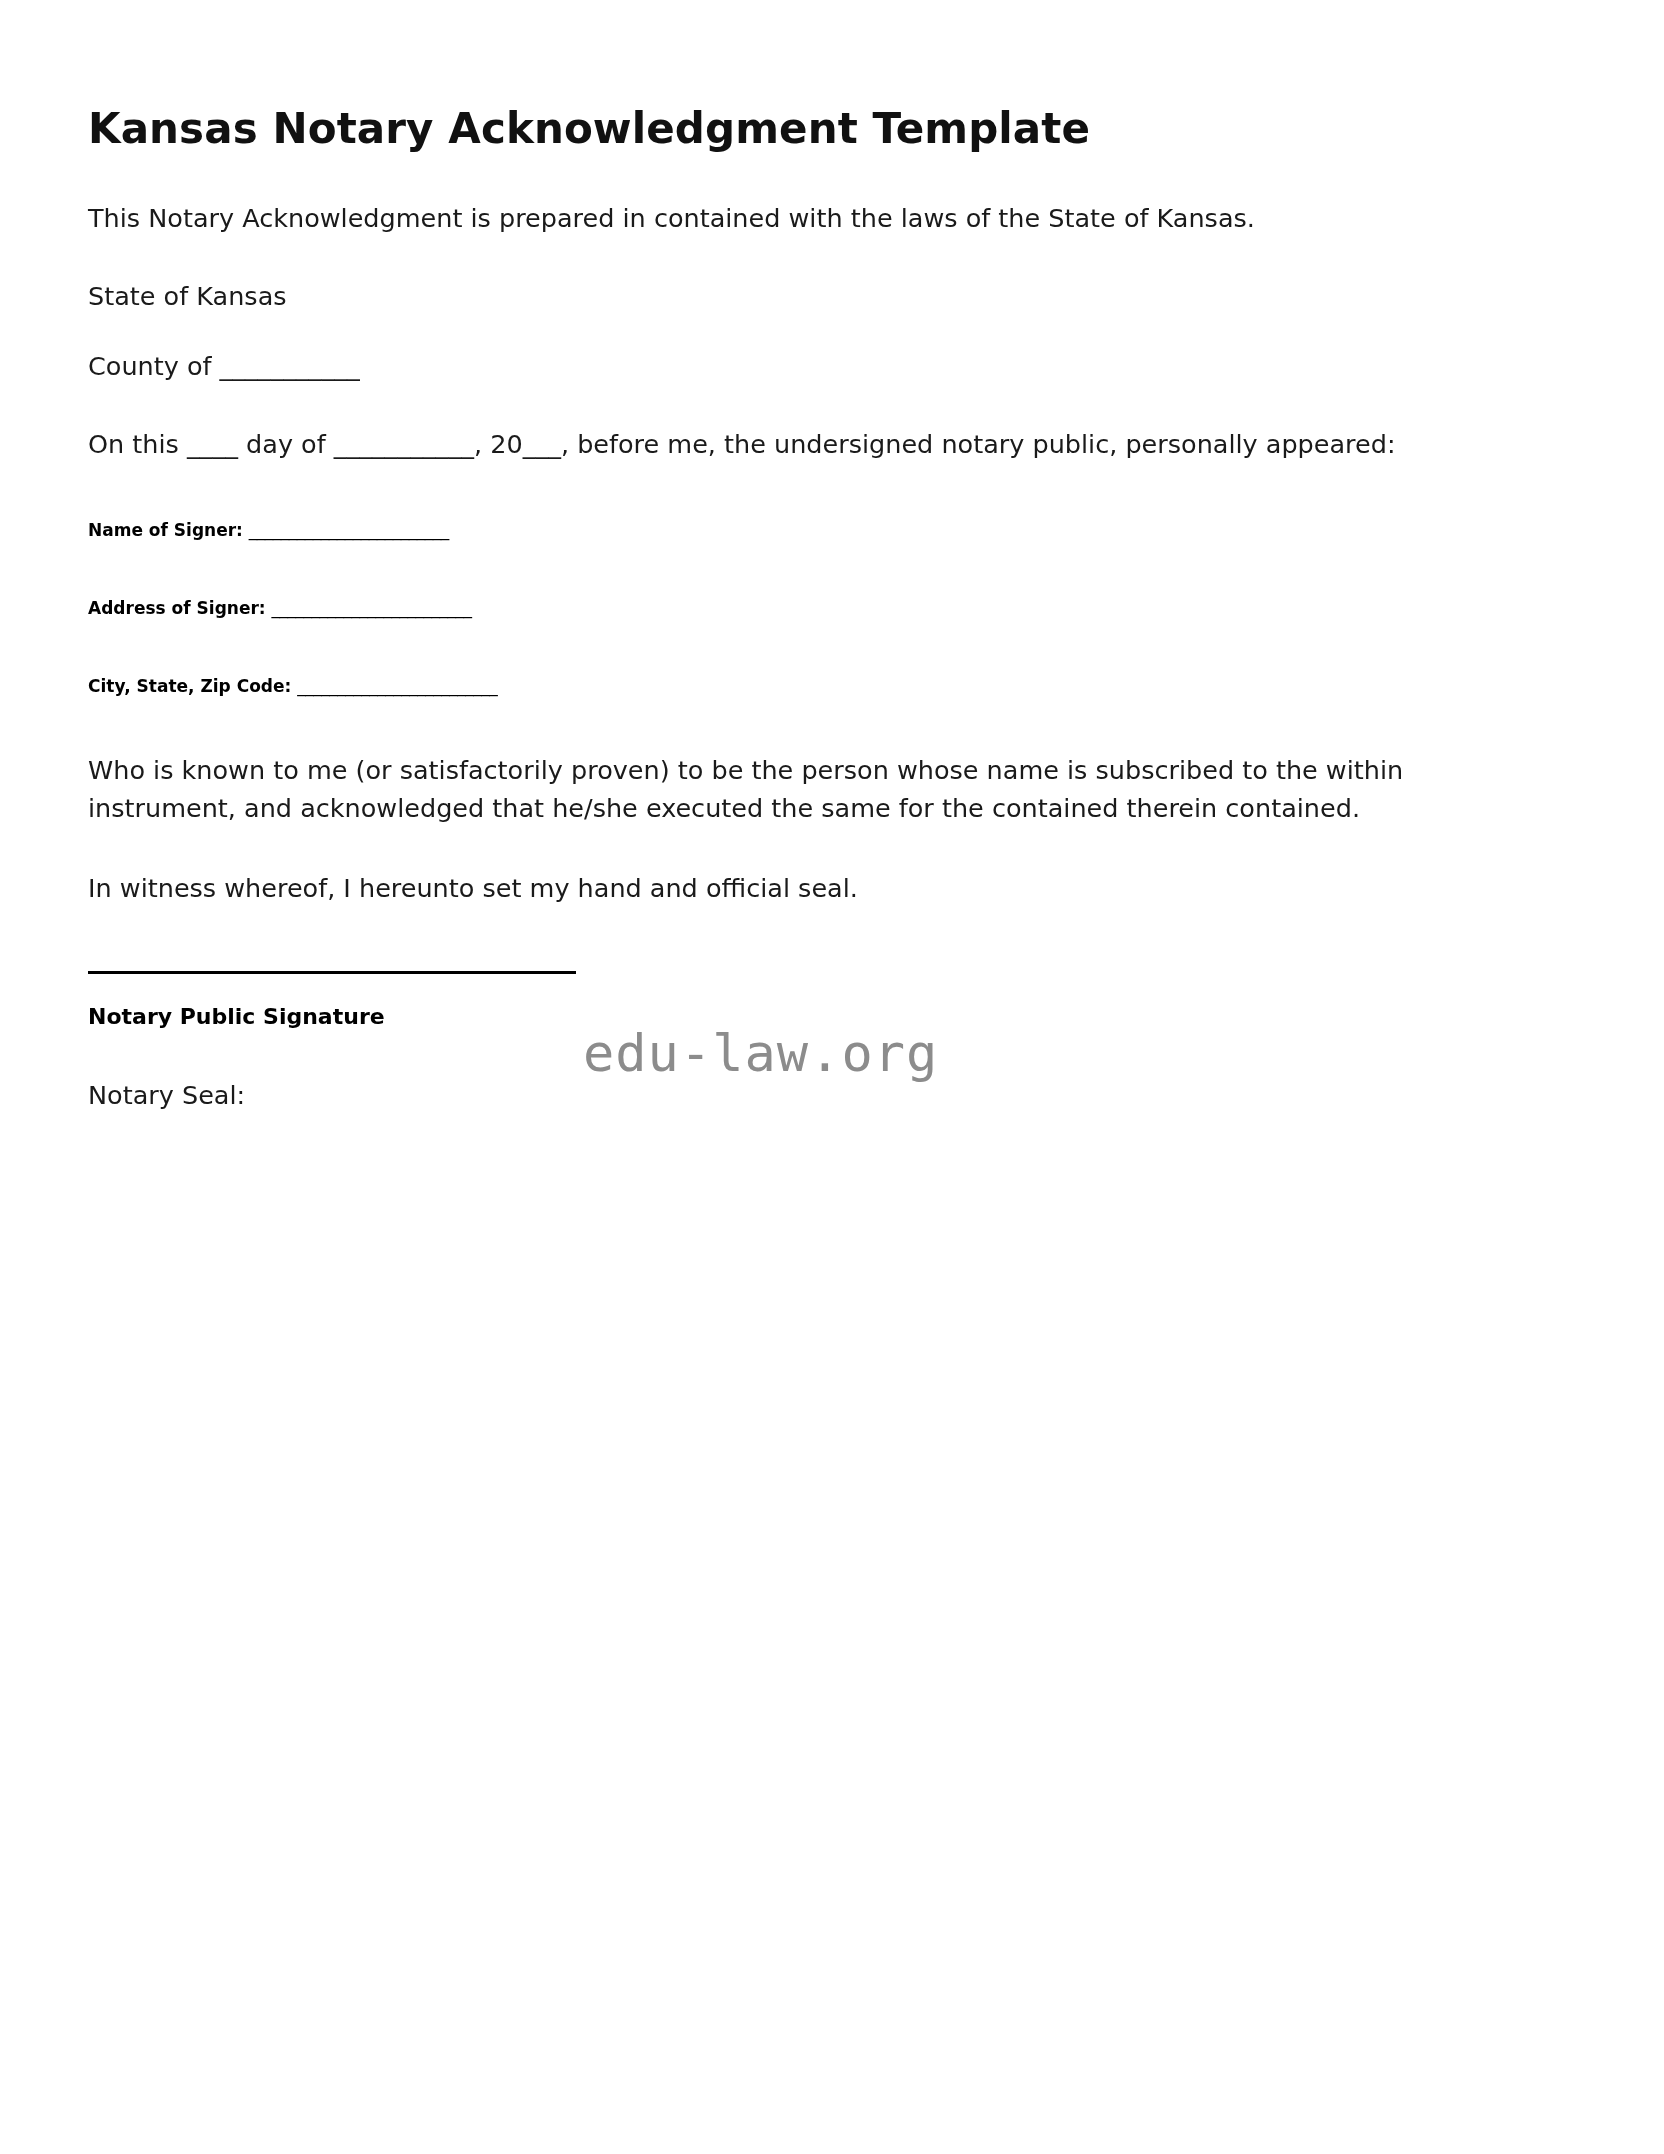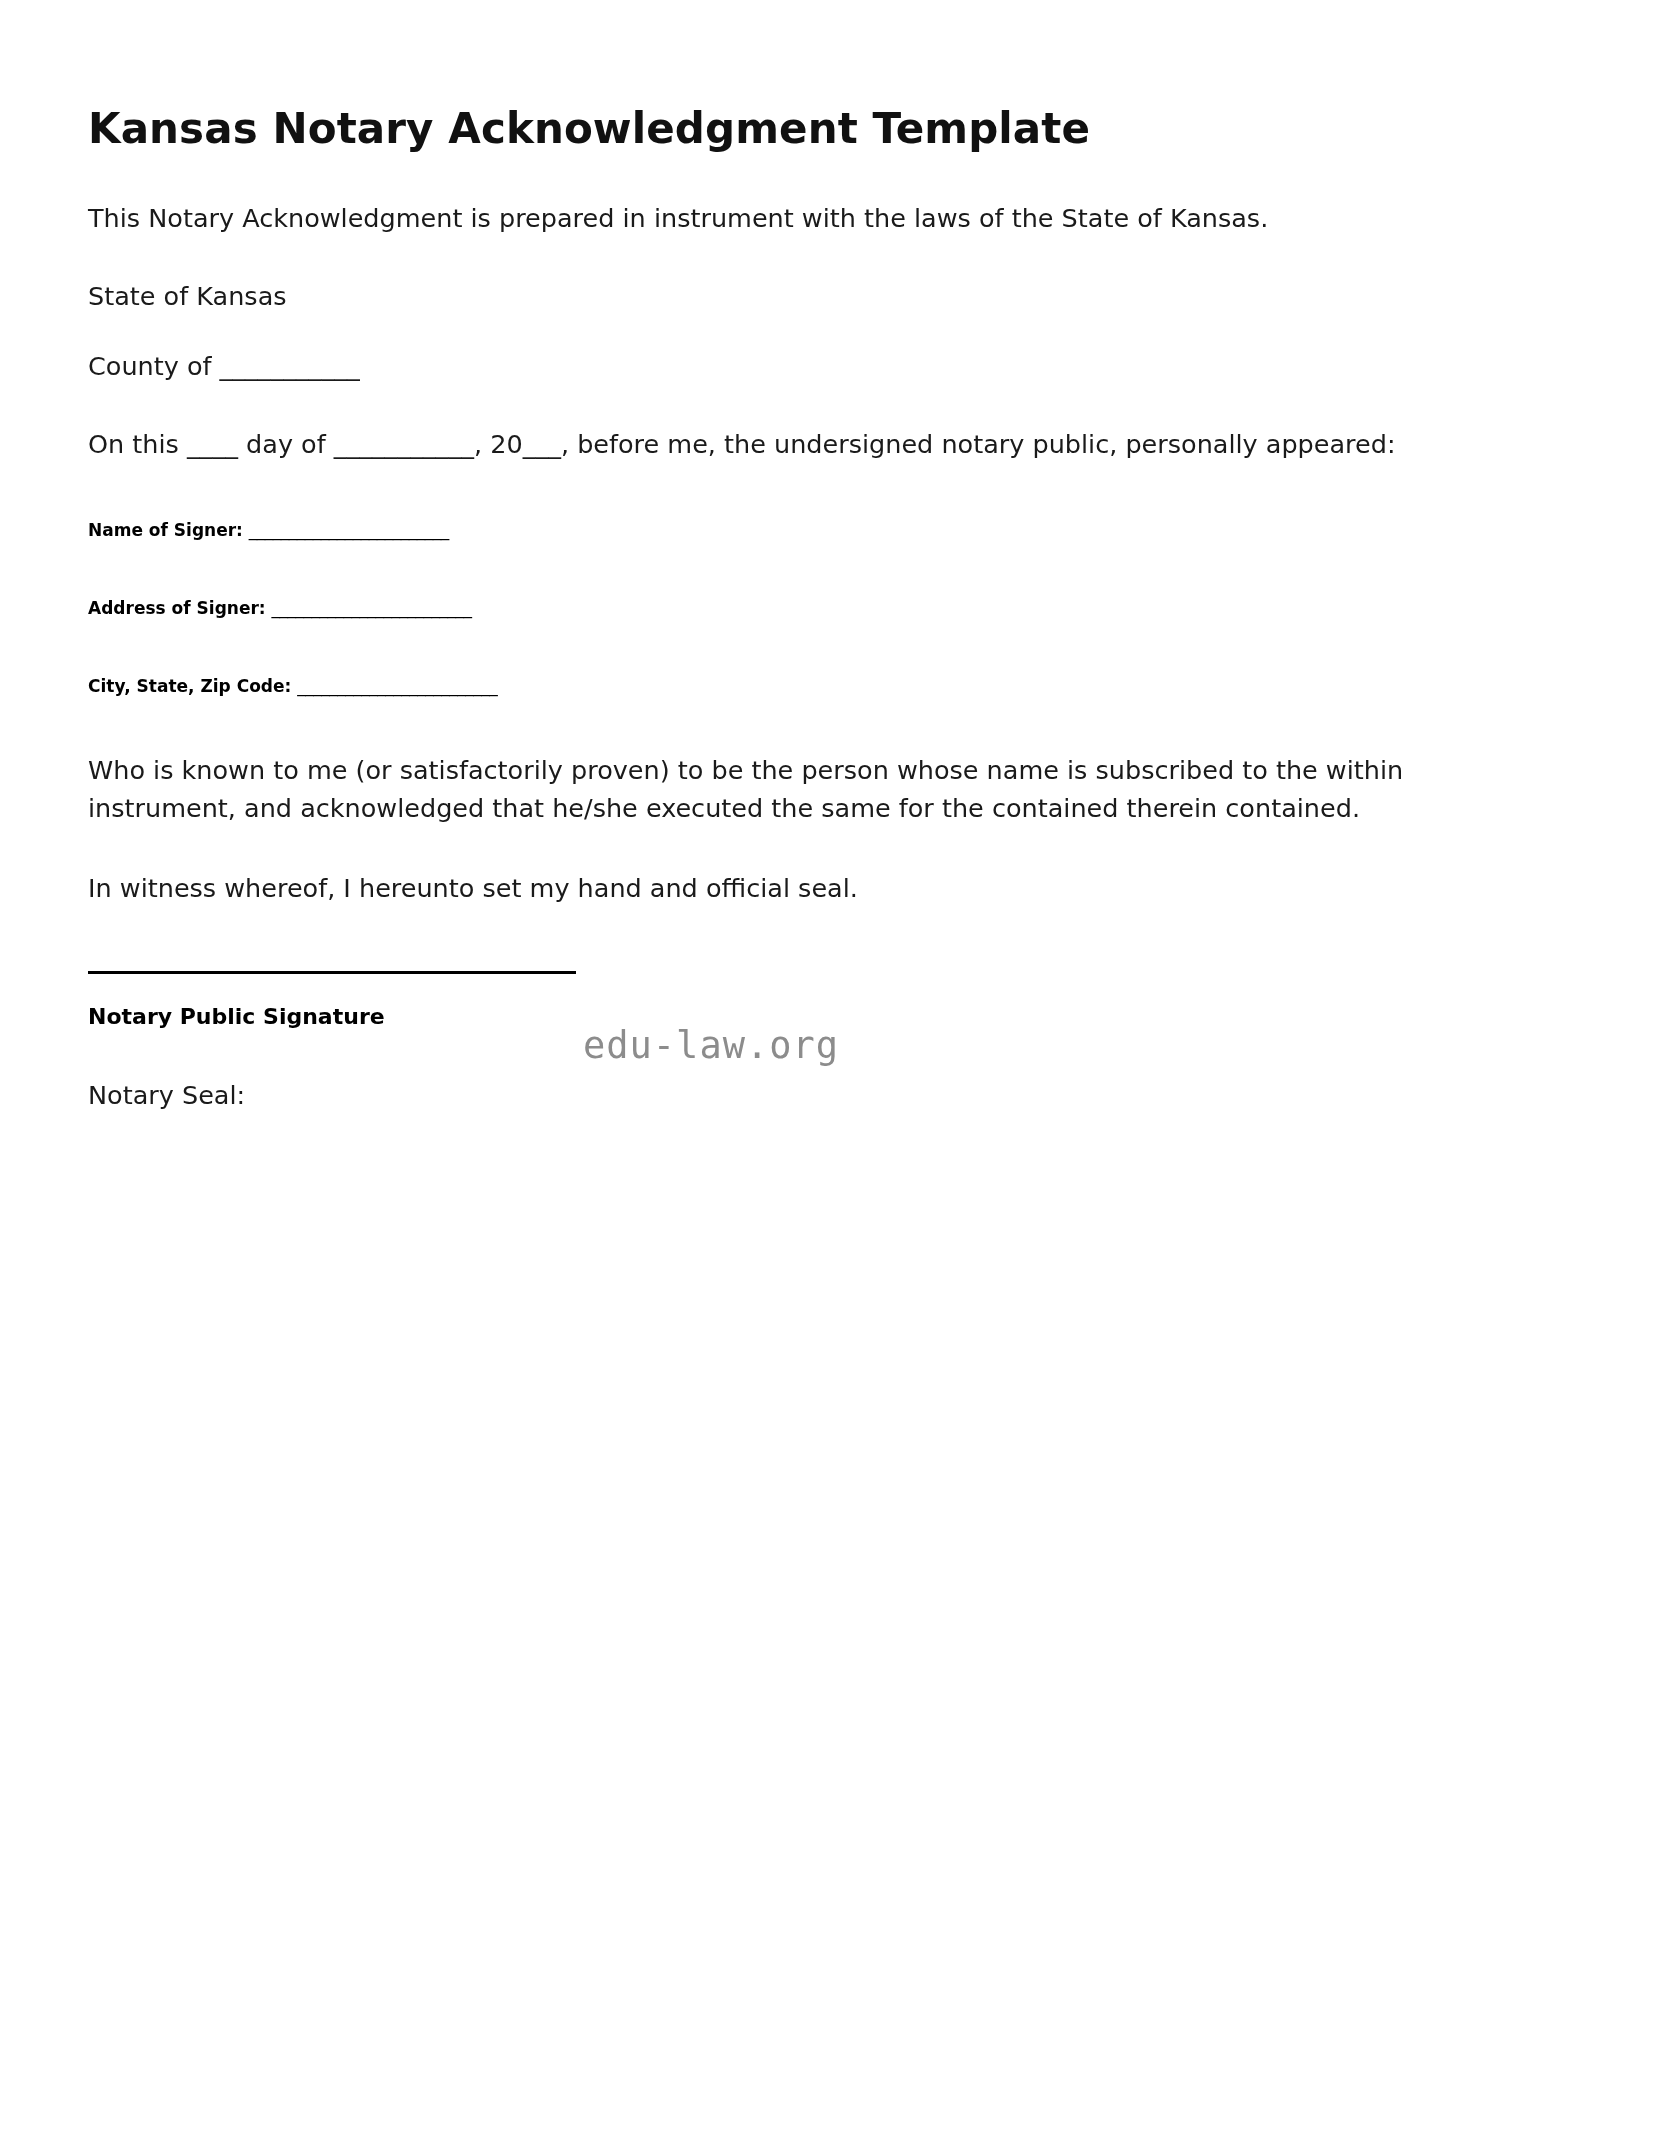--- a/index.html
+++ b/index.html
@@ -103,37 +103,37 @@
     padding-top: 24px;
     color: #000000;
   }
 
   
   .watermark {
     position: absolute;
     left: 583px;
     top: 1027px;
     font-family: "DejaVu Sans Mono", "Liberation Mono", monospace;
-    font-size: 37px;
+    font-size: 52px;
     line-height: 1;
     color: #8c8c8c;
     letter-spacing: 1px;
     white-space: nowrap;
     user-select: none;
   }
 </style>
 </head>
 <body>
 
 <div class="page">
   <div class="content">
 
     <h1 class="doc-title">Kansas Notary Acknowledgment Template</h1>
 
-    <p class="para intro">This Notary Acknowledgment is prepared in instrument with the laws of the State of Kansas.</p>
+    <p class="para intro">This Notary Acknowledgment is prepared in contained with the laws of the State of Kansas.</p>
 
     <p class="para state">State of Kansas</p>
 
     <p class="para county">County of ___________</p>
 
     <p class="para onthis">On this ____ day of ___________, 20___, before me, the undersigned notary public, personally appeared:</p>
 
     <p class="field-row name">
       <span class="field-label">Name of Signer:</span>
       <span class="blank long">_________________________</span>

